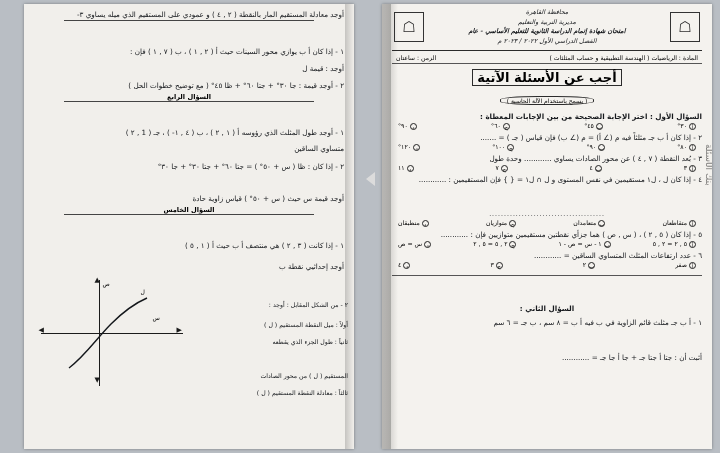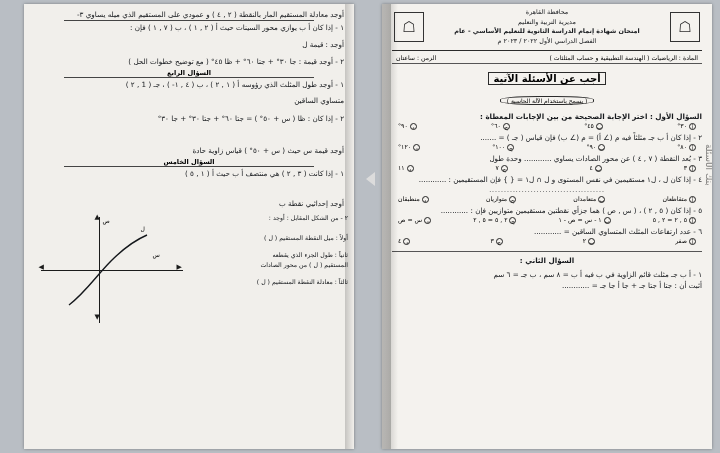--- a/index.html
+++ b/index.html
@@ -36,29 +36,31 @@
   .ln {
     position: relative;
     font-size: 7.2px;
     line-height: 11px;
     color: #15181c;
     white-space: nowrap;
     overflow: hidden;
     text-overflow: clip;
     direction: rtl;
     text-align: right;
+    margin-top: 24px;
   }
   .ctr { text-align: center; }
   .bold { font-weight: bold; }
   .sm { font-size: 6.2px; line-height: 9.5px; }
 
   
   .head {
     padding: 4px 8px 2px 8px;
     text-align: center;
+    font-style: italic;
   }
   .head .hl { font-size: 6.4px; line-height: 9.5px; color:#15181c; }
   .logo-box {
     position: absolute;
     width: 30px; height: 30px;
     border: 1px solid #333;
     top: 8px;
   }
   .logo-right { right: 12px; }
   .logo-left  { left: 12px; }
@@ -75,21 +77,21 @@
   .rule { height:1px; background:#2b2b2b; margin: 2px 10px; }
   .rule.thin { background:#555; }
 
   .sec {
     padding: 1px 10px 0 10px;
   }
   .box-title {
     border: 1px solid #2b2b2b;
     display:inline-block;
     padding: 0 4px;
-    font-size: 10px;
+    font-size: 13px;
     font-weight: bold;
   }
   .note-oval {
     border:1px solid #2b2b2b;
     border-radius: 40%;
     display:inline-block;
     padding: 0 6px;
     font-size: 6px;
   }
   .q { margin-top: 2px; }
@@ -277,21 +279,21 @@
       <div class="ln">١ - أوجد طول المثلث الذي رؤوسه أ ( ١ , ٢ ) ، ب ( ٤ , ١- ) ، جـ ( 1 , ٢ )</div>
       <div class="ln" style="margin-top:5px">متساوي الساقين</div>
       <div class="ln" style="margin-top:7px">٢ - إذا كان : ظا ( س + ٥٠° ) = جتا ٦٠° + جتا ٣٠° + جا ٣٠°</div>
       <div class="ln" style="margin-top:21px">أوجد قيمة س حيث ( س + ٥٠° ) قياس زاوية حادة</div>
     </div>
 
     <div class="qlabel">السؤال الخامس</div>
     <div class="qlabel-line"></div>
     <div class="lsec">
       <div class="ln">١ - إذا كانت ( ٣ , ٢ ) هي منتصف أ ب حيث أ ( ١ , ٥ )</div>
-      <div class="ln" style="margin-top:19px">أوجد إحداثيي نقطة ب</div>
+      <div class="ln" style="margin-top:10px">أوجد إحداثيي نقطة ب</div>
     </div>
 
     <div style="display:flex; direction:rtl; margin-top:4px;">
       <div style="width:155px; padding-right:6px;">
         <div class="ln sm">٢ - من الشكل المقابل : أوجد :</div>
         <div class="ln sm" style="margin-top:10px">أولاً : ميل النقطة المستقيم ( ل )</div>
         <div class="ln sm" style="margin-top:8px">ثانياً : طول الجزء الذي يقطعه</div>
         <div class="ln sm">المستقيم ( ل ) من محور الصادات</div>
         <div class="ln sm" style="margin-top:8px">ثالثاً : معادلة النقطة المستقيم ( ل )</div>
       </div>

